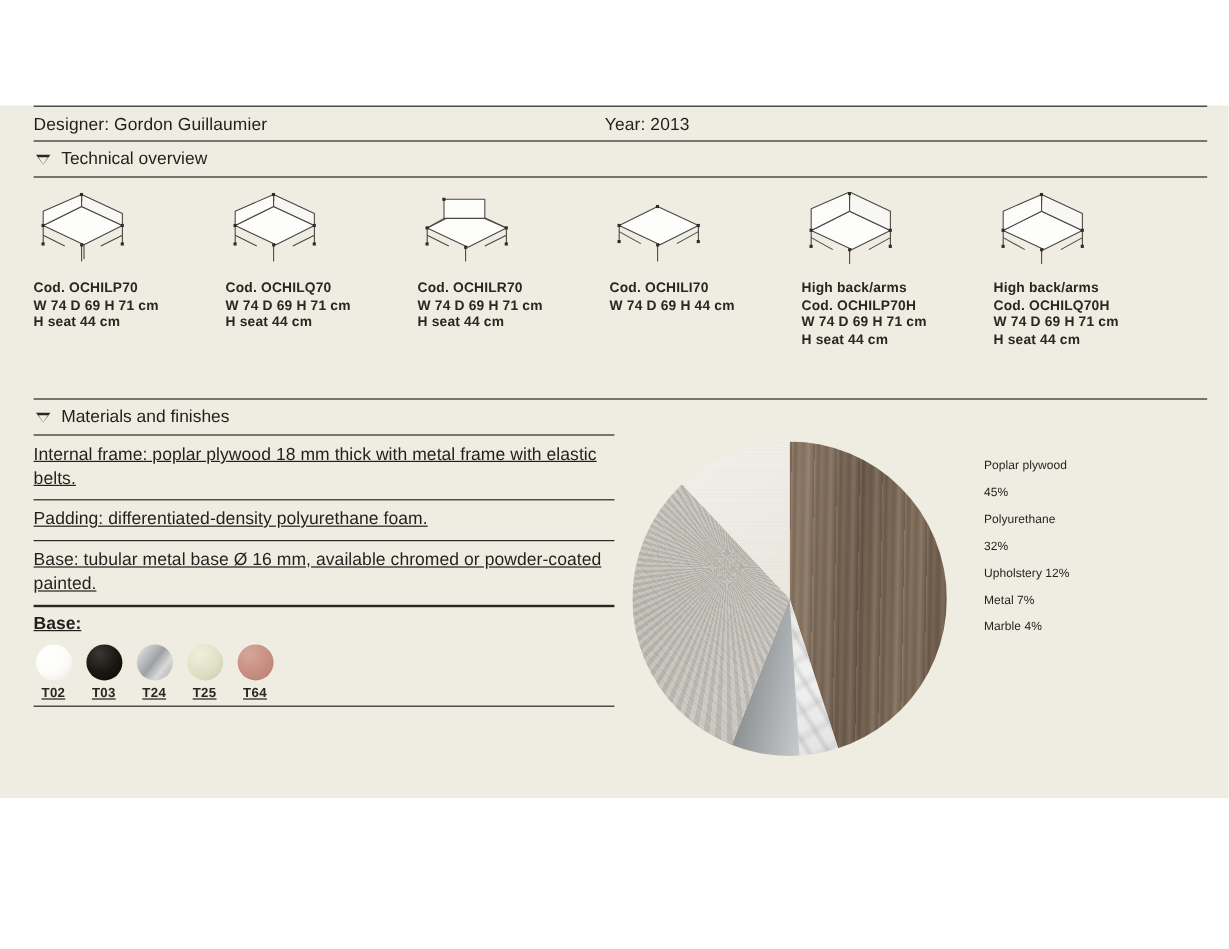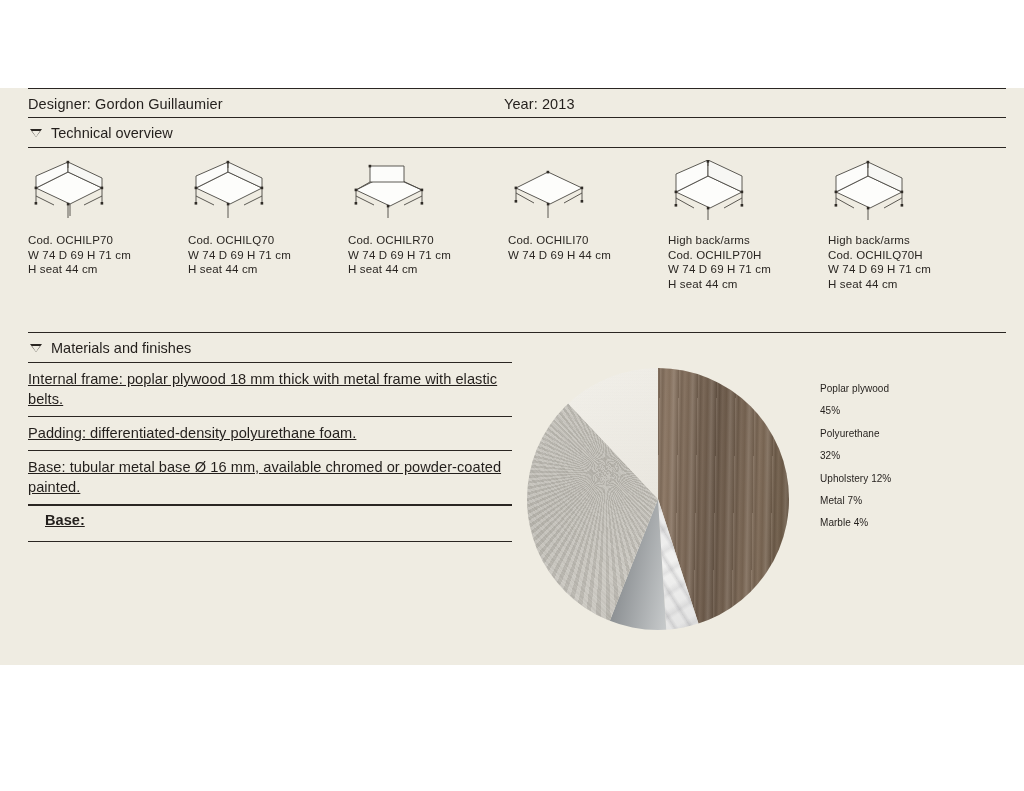--- a/index.html
+++ b/index.html
@@ -103,41 +103,41 @@
   .tech-draw {
     height: 62px;
     margin-bottom: 11px;
     position: relative;
   }
   .tech-draw svg { display: block; }
   .tech-caption {
     font-size: 11.5px;
     line-height: 14.6px;
     letter-spacing: .15px;
-    font-weight: normal;
+    font-weight: bold;
     color: #2a2622;
   }
 
   
   .materials-area {
     display: flex;
   }
   .mat-left {
     width: 484px;
     flex: 0 0 484px;
     text-decoration: underline;
   }
   .mat-line {
     font-size: 14.6px;
     line-height: 20px;
     padding: 6px 0 7px 0;
     letter-spacing: .05px;
   }
 
-  .swatch-group { padding: 6px 0 4px 0; margin-left: 17px; }
+  .swatch-group { padding: 6px 0 4px 0; }
   .swatch-label {
     font-size: 14.6px;
     font-weight: bold;
     margin-bottom: 9px;
   }
   .swatch-row {
     display: flex;
     gap: 9px;
   }
   .swatch-cell {
@@ -471,20 +471,42 @@
         <div class="mat-line">Internal frame: poplar plywood 18 mm thick with metal frame with elastic belts.</div>
         <div class="rule thin half"></div>
         <div class="mat-line">Padding: differentiated-density polyurethane foam.</div>
         <div class="rule thin half"></div>
         <div class="mat-line">Base: tubular metal base Ø 16 mm, available chromed or powder-coated painted.</div>
         <div class="rule thin half"></div>
         <div class="rule thin half"></div>
 
         <div class="swatch-group">
           <div class="swatch-label">Base:</div>
+          <div class="swatch-row">
+            <div class="swatch-cell">
+              <div class="swatch-dot sw-T02"></div>
+              <div class="swatch-code">T02</div>
+            </div>
+            <div class="swatch-cell">
+              <div class="swatch-dot sw-T03"></div>
+              <div class="swatch-code">T03</div>
+            </div>
+            <div class="swatch-cell">
+              <div class="swatch-dot sw-T24"></div>
+              <div class="swatch-code">T24</div>
+            </div>
+            <div class="swatch-cell">
+              <div class="swatch-dot sw-T25"></div>
+              <div class="swatch-code">T25</div>
+            </div>
+            <div class="swatch-cell">
+              <div class="swatch-dot sw-T64"></div>
+              <div class="swatch-code">T64</div>
+            </div>
+          </div>
         </div>
 
         <div class="rule thin half"></div>
 
         <div class="swatch-group">
         </div>
       </div>
 
       <div class="chart-area">
         <div class="pie-wrap">

